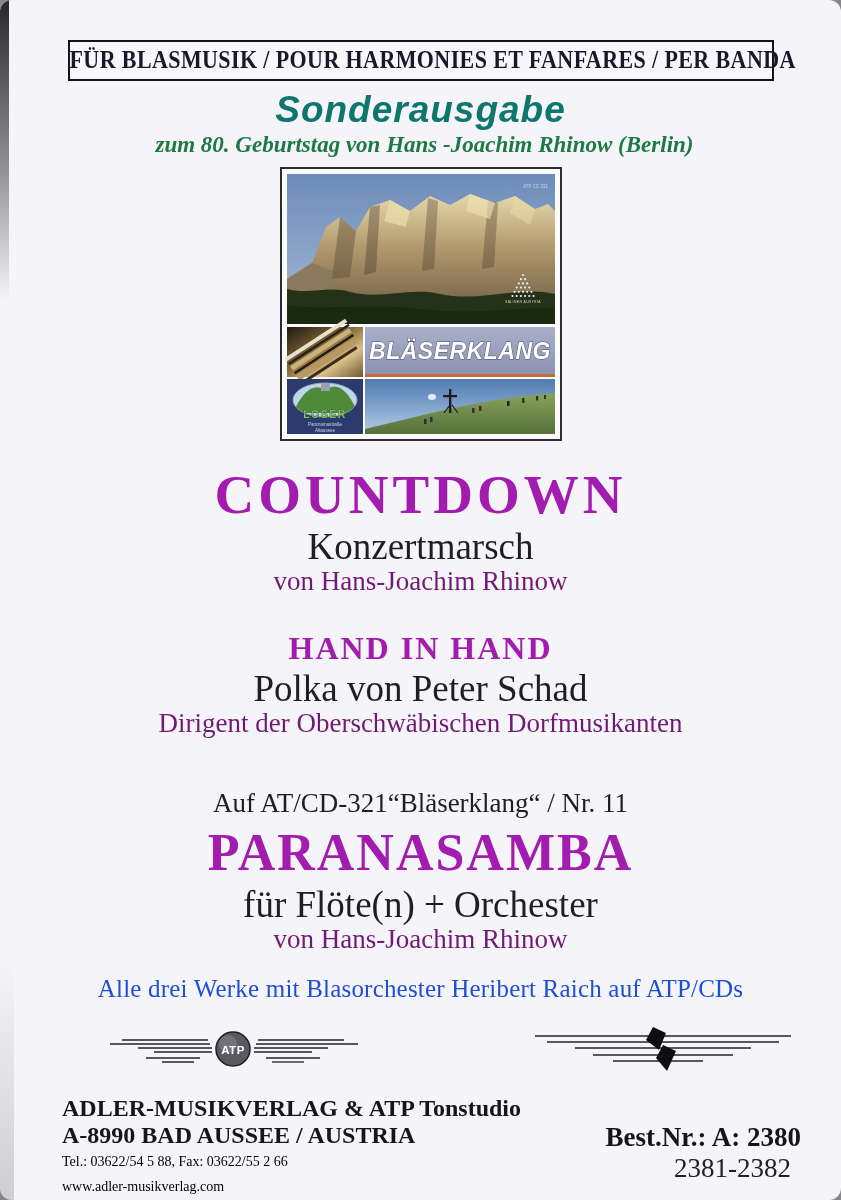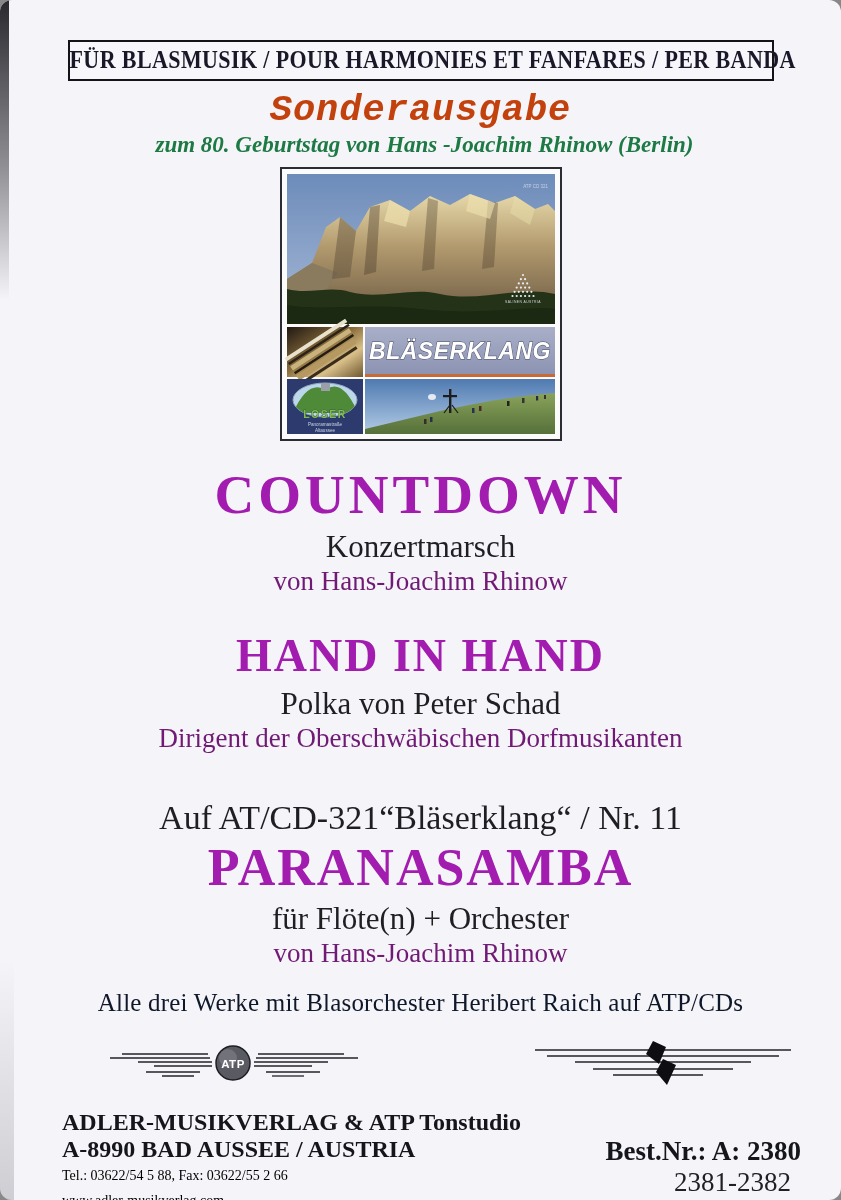--- a/index.html
+++ b/index.html
@@ -33,47 +33,47 @@
     font-weight:bold;
     font-size:22px;
     letter-spacing:.4px;
     color:#181828;
     white-space:nowrap;
     display:inline-block;
     transform:scaleY(1.18);
   }
   .se-title{
     margin-top:9px;
-    font-family:Liberation Mono, monospace;
+    font-family:Liberation Sans, sans-serif;
     font-weight:bold;font-style:italic;
     font-size:37px;line-height:40px;
-    color:#c2410c;
+    color:#0f766e;
     letter-spacing:1px;
   }
   .se-dedication{
     margin-top:2px;
     font-weight:bold;font-style:italic;
     font-size:23px;line-height:26px;
     color:#1e7a45;
     margin-left:8px;
   }
   .cd-wrap{margin:9px auto 0;width:282px;height:274px;}
   .work{margin:0;}
   .work-title{
     font-weight:bold;
     color:#a21caf;
     line-height:1.04;
   }
   .t1{font-size:55px;letter-spacing:4px;margin-top:25px;}
-  .t2{font-size:46px;letter-spacing:2px;margin-top:36px;}
+  .t2{font-size:32px;letter-spacing:2px;margin-top:36px;}
   .t3{font-size:52px;letter-spacing:2px;margin-top:8px;}
-  .work-sub{font-size:31px;line-height:35px;margin-top:6px;color:#1f1f22;}
+  .work-sub{font-size:37px;line-height:35px;margin-top:6px;color:#1f1f22;}
   .work-credit{font-size:27px;line-height:30px;margin-top:2px;color:#701a75;}
-  .cd-note{font-size:34px;line-height:30px;margin-top:50px;color:#1f1f22;}
-  .footnote{font-size:25px;line-height:30px;margin-top:20px;color:#0f172a;letter-spacing:.2px;}
+  .cd-note{font-size:27px;line-height:30px;margin-top:50px;color:#1f1f22;}
+  .footnote{font-size:25px;line-height:30px;margin-top:20px;color:#1d4ed8;letter-spacing:.2px;}
   .emblems{
     margin-top:21px;
     display:flex;justify-content:space-between;align-items:center;
     padding:0 48px 0 60px;
     margin-left:48px;
   }
   .footer{
     display:flex;align-items:flex-start;
     margin-top:14px;
     padding:0 40px 0 62px;

